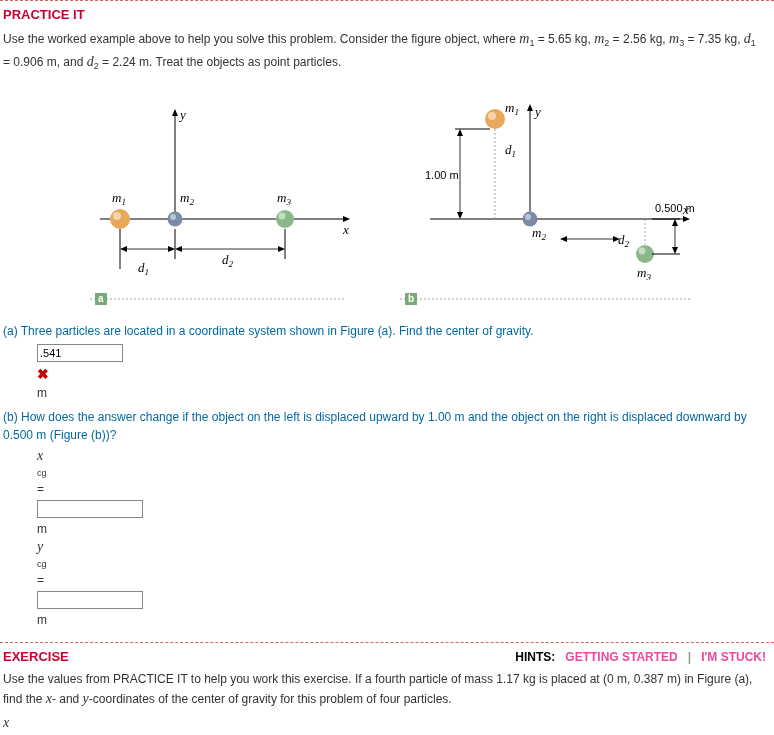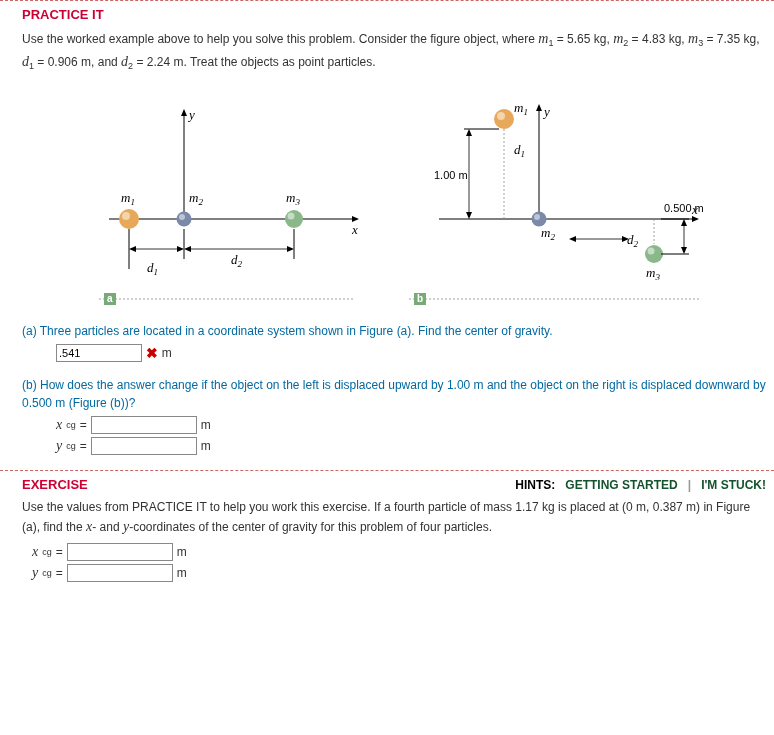--- a/index.html
+++ b/index.html
@@ -9,21 +9,21 @@
     margin: 0;
     padding: 0;
     width: 774px;
   }
   .dashed-line {
     border-top: 1px dashed #c66;
     width: 100%;
     height: 1px;
   }
   .section {
-    padding: 5px 8px 12px 22px;
+    padding: 5px 8px 12px 3px;
   }
   .section-title {
     font-weight: bold;
     color: #c03;
     font-size: 13px;
     margin-bottom: 6px;
   }
   .description {
     color: #333;
     line-height: 1.5;
@@ -54,23 +54,23 @@
     height: 16px;
     font-size: 11px;
     padding: 0 2px;
     border: 1px solid #888;
   }
   input.answer-box.small {
     width: 100px;
   }
   .row {
     display: flex;
-    align-items: center;
     gap: 4px;
-    margin: 3px 10px;
+    margin: 3px 0;
+    flex-direction: column;
   }
   .wrong-mark {
     color: #c00;
     font-weight: bold;
     font-size: 14px;
   }
   .ex-header {
     display: flex;
     justify-content: space-between;
     align-items: baseline;
@@ -78,21 +78,21 @@
   }
   .hints-line {
     font-size: 12px;
     font-weight: bold;
   }
   .hints-label {
     color: #000;
     text-align: right;
   }
   .hints-link {
-    color: #14532d;
+    color: #ec4899;
     margin-top: 44px;
   }
   .hints-sep {
     color: #999;
   }
   .sphere-orange { fill: #e8a85a; }
   .sphere-blue { fill: #7a8aa8; }
   .sphere-green { fill: #8ab88a; }
   .sphere-shade { fill: rgba(255,255,255,0.5); }
   .axis { stroke: #000; stroke-width: 1; }
@@ -107,21 +107,21 @@
 <body>
 
 <div class="dashed-line"></div>
 
 <div class="section">
   <div class="section-title">PRACTICE IT</div>
 
   <div class="description">
     <span>Use the worked example above to help you solve this problem. Consider the figure object, where </span>
     <span class="italic-var">m</span><span class="sub">1</span><span> = 5.65 kg, </span>
-    <span class="italic-var">m</span><span class="sub">2</span><span> = 4.83 kg, </span>
+    <span class="italic-var">m</span><span class="sub">2</span><span> = 2.56 kg, </span>
     <span class="italic-var">m</span><span class="sub">3</span><span> = 7.35 kg, </span>
     <span class="italic-var">d</span><span class="sub">1</span><span> = 0.906 m, and </span>
     <span class="italic-var">d</span><span class="sub">2</span><span> = 2.24 m. Treat the objects as point particles.</span>
   </div>
 
   <div class="diagram-container">
 
     <svg width="290" height="220">
 
       <line x1="105" y1="20" x2="105" y2="125" class="axis"></line>
@@ -213,21 +213,21 @@
     </svg>
   </div>
 
   <div class="question-text">(a) Three particles are located in a coordinate system shown in Figure (a). Find the center of gravity.</div>
   <div class="row indent">
     <input class="answer-box" value=".541" style="">
     <span class="wrong-mark">✖</span>
     <span>m</span>
   </div>
 
-  <div class="question-text" style="margin-top:14px">(b) How does the answer change if the object on the left is displaced upward by 1.00 m and the object on the right is displaced downward by 0.500 m (Figure (b))?</div>
+  <div class="question-text" style="margin-top:8px">(b) How does the answer change if the object on the left is displaced upward by 1.00 m and the object on the right is displaced downward by 0.500 m (Figure (b))?</div>
   <div class="row indent">
     <span class="italic-var">x</span>
       <span class="sub">cg</span>
     <span> = </span>
     <input class="answer-box small" style="">
     <span>m</span>
   </div>
   <div class="row indent">
     <span class="italic-var">y</span>
       <span class="sub">cg</span>

